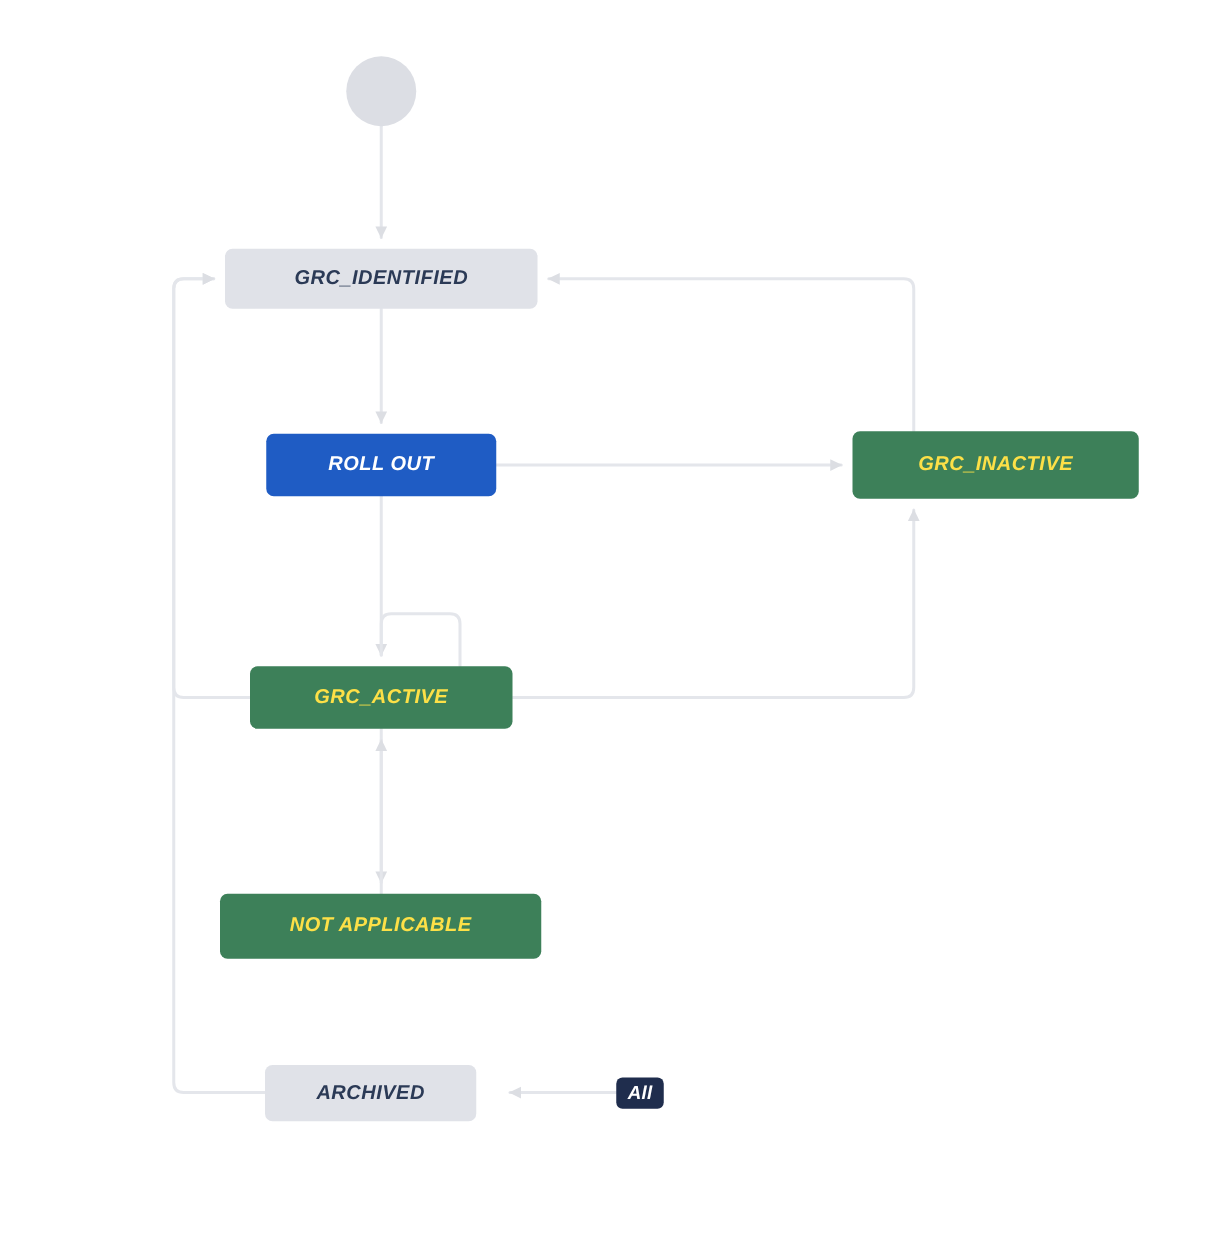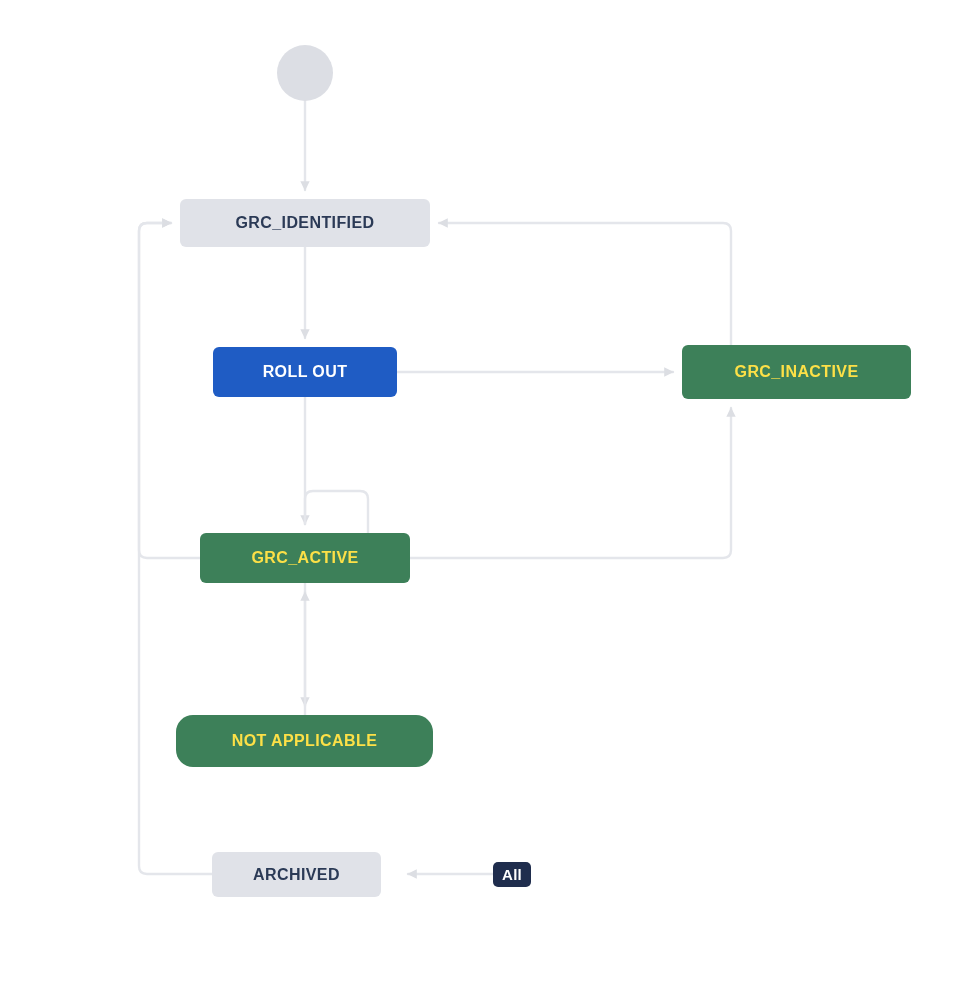--- a/index.html
+++ b/index.html
@@ -57,21 +57,21 @@
   }
   .start-circle {
     position: absolute;
     border-radius: 50%;
     background: #dcdee4;
   }
 </style>
 </head>
 <body>
 
-<div id="canvas" style="width: 980px; height: 992px; background: rgb(255, 255, 255);">
+<div id="canvas" style="width: 980px; height: 992px; background: rgb(255, 255, 255); font-style: italic;">
 
   <svg id="edge-layer" viewBox="0 0 980 992" width="980" height="992" xmlns="http://www.w3.org/2000/svg">
     <defs>
       <marker id="ah" markerWidth="11" markerHeight="11" refX="9.2" refY="5.5" orient="auto" markerUnits="userSpaceOnUse">
         <path d="M 0.4 0.8 L 10 5.5 L 0.4 10.2 Z" fill="#dcdee3"></path>
       </marker>
     </defs>
 
     <g fill="none" stroke="#e4e6eb" stroke-width="2.4" stroke-linecap="round" stroke-linejoin="round">
 
@@ -113,21 +113,21 @@
   </div>
 
   <div class="node green" style="left: 682px; top: 345px; width: 229px; height: 54px; font-size: 16px;">
     <span>GRC_INACTIVE</span>
   </div>
 
   <div class="node green" style="left: 200px; top: 533px; width: 210px; height: 50px; font-size: 16px;">
     <span>GRC_ACTIVE</span>
   </div>
 
-  <div class="node green" style="left: 176px; top: 715px; width: 257px; height: 52px; font-size: 16px; border-radius: 17px;">
+  <div class="node green" style="left: 176px; top: 715px; width: 257px; height: 52px; font-size: 16px;">
     <span>NOT APPLICABLE</span>
   </div>
 
   <div class="node gray" style="left: 212px; top: 852px; width: 169px; height: 45px; font-size: 16px;">
     <span>ARCHIVED</span>
   </div>
 
   <div class="node badge" style="left: 493px; top: 862px; width: 38px; height: 25px; font-size: 15px;">
     <span>All</span>
   </div>

